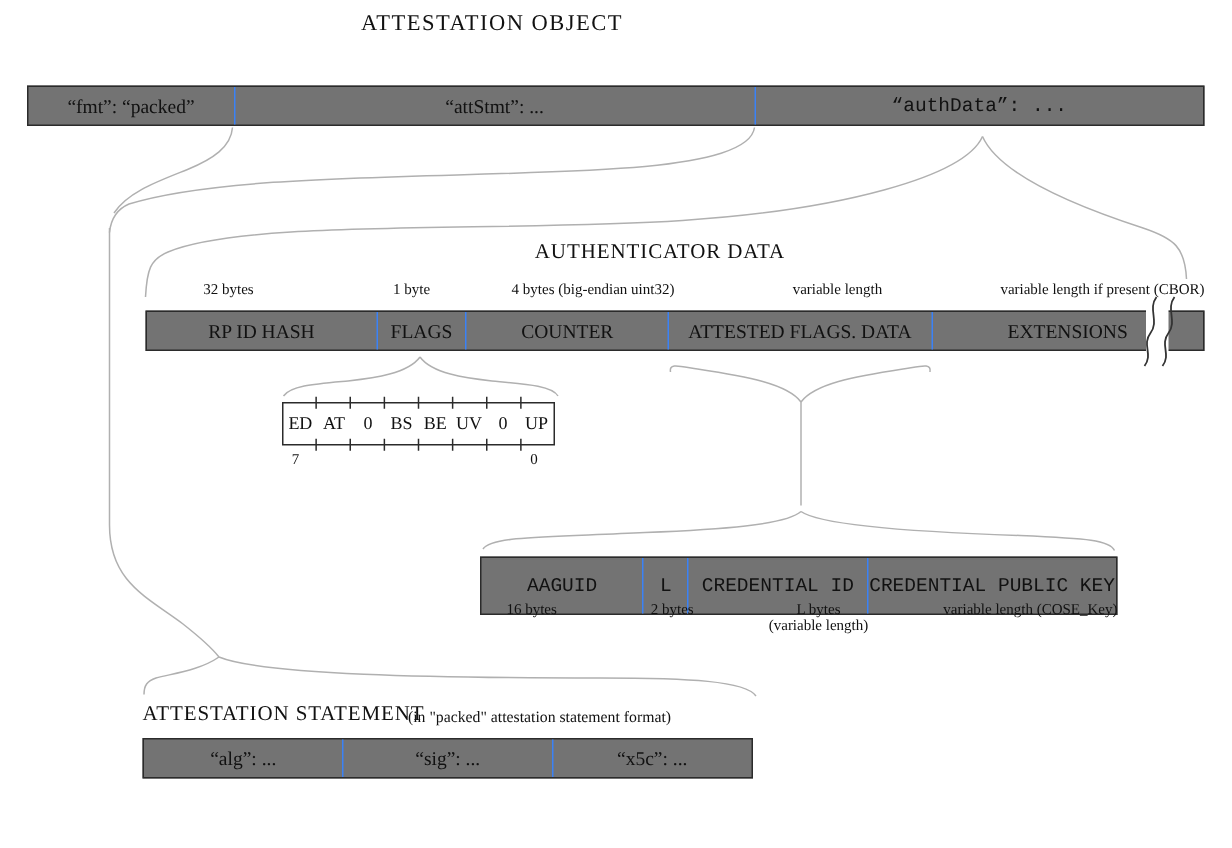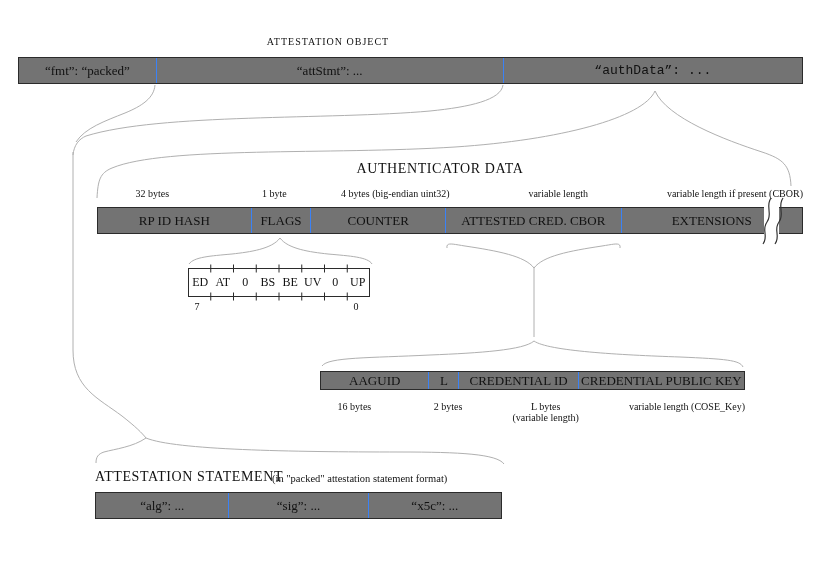--- a/index.html
+++ b/index.html
@@ -1,34 +1,34 @@
 <!DOCTYPE html>
 <html><head>
 <meta charset="utf-8">
 <style>
   html,body{margin:0;padding:0;background:#ffffff;}
   .canvas{position:relative;width:821px;height:565px;background:#ffffff;overflow:hidden;
           font-family:"Liberation Serif","DejaVu Serif",serif;color:#111111;}
   svg.layer{position:absolute;left:0;top:0;width:821px;height:565px;pointer-events:none;}
   #connector-layer{z-index:1;}
   #overlay-layer{z-index:3;}
-  .title{position:absolute;left:0;top:36px;width:656px;text-align:center;font-size:10px;
+  .title{position:absolute;left:0;top:8px;width:656px;text-align:center;font-size:15px;
          letter-spacing:1px;z-index:2;}
   .heading{position:absolute;font-size:14px;letter-spacing:0.6px;z-index:2;white-space:nowrap;}
   .auth-heading{left:310px;top:161px;width:260px;text-align:center;}
   .as-heading{left:95px;top:469px;}
   .subheading{position:absolute;left:272px;top:473px;font-size:10.5px;z-index:2;white-space:nowrap;}
   .box-row{position:absolute;display:flex;border:1px solid #2b2b2b;background:#737373;
            box-sizing:border-box;z-index:2;}
   .box-row .cell{display:flex;align-items:center;justify-content:center;border-left:1px solid #3b82f6;
                  box-sizing:border-box;font-size:13px;white-space:nowrap;overflow:hidden;}
   .box-row .cell:first-child{border-left:none;}
   .row-top{left:18px;top:57px;width:785px;height:27px;}
   .auth-row{left:97px;top:207px;width:706px;height:27px;}
-  .acd-row{left:320px;top:371px;width:425px;height:19px;}
+  .acd-row{left:320px;top:371px;width:425px;height:39px;font-family:Liberation Mono, monospace;}
   .as-row{left:95px;top:492px;width:407px;height:27px;}
   .caption-row{position:absolute;display:flex;z-index:2;gap:45px;}
   .auth-captions{left:97px;top:188px;width:706px;}
   .acd-captions{left:320px;top:401px;width:425px;}
   .caption{font-size:10px;text-align:center;white-space:nowrap;overflow:visible;line-height:11px;}
   .caption .ln{display:block;}
   .flags-box{position:absolute;left:188px;top:268px;width:182px;height:29px;display:flex;
              border:1px solid #2b2b2b;box-sizing:border-box;background:#ffffff;z-index:2;}
   .flags-box .bit{flex:1;display:flex;align-items:center;justify-content:center;font-size:12px;}
   .bit-label{position:absolute;font-size:10px;z-index:2;width:12px;text-align:center;}
@@ -79,21 +79,21 @@
     <div class="caption w60">1 byte</div>
     <div class="caption w135">4 bytes (big-endian uint32)</div>
     <div class="caption w176">variable length</div>
     <div class="caption w182">variable length if present (CBOR)</div>
   </div>
 
   <div class="box-row auth-row">
     <div class="cell w153">RP ID HASH</div>
     <div class="cell w60">FLAGS</div>
     <div class="cell w135">COUNTER</div>
-    <div class="cell w176">ATTESTED CRED. CBOR</div>
+    <div class="cell w176">ATTESTED FLAGS. DATA</div>
     <div class="cell w182">EXTENSIONS</div>
   </div>
 
   <div class="flags-box">
     <div class="bit">ED</div>
     <div class="bit">AT</div>
     <div class="bit">0</div>
     <div class="bit">BS</div>
     <div class="bit">BE</div>
     <div class="bit">UV</div>

